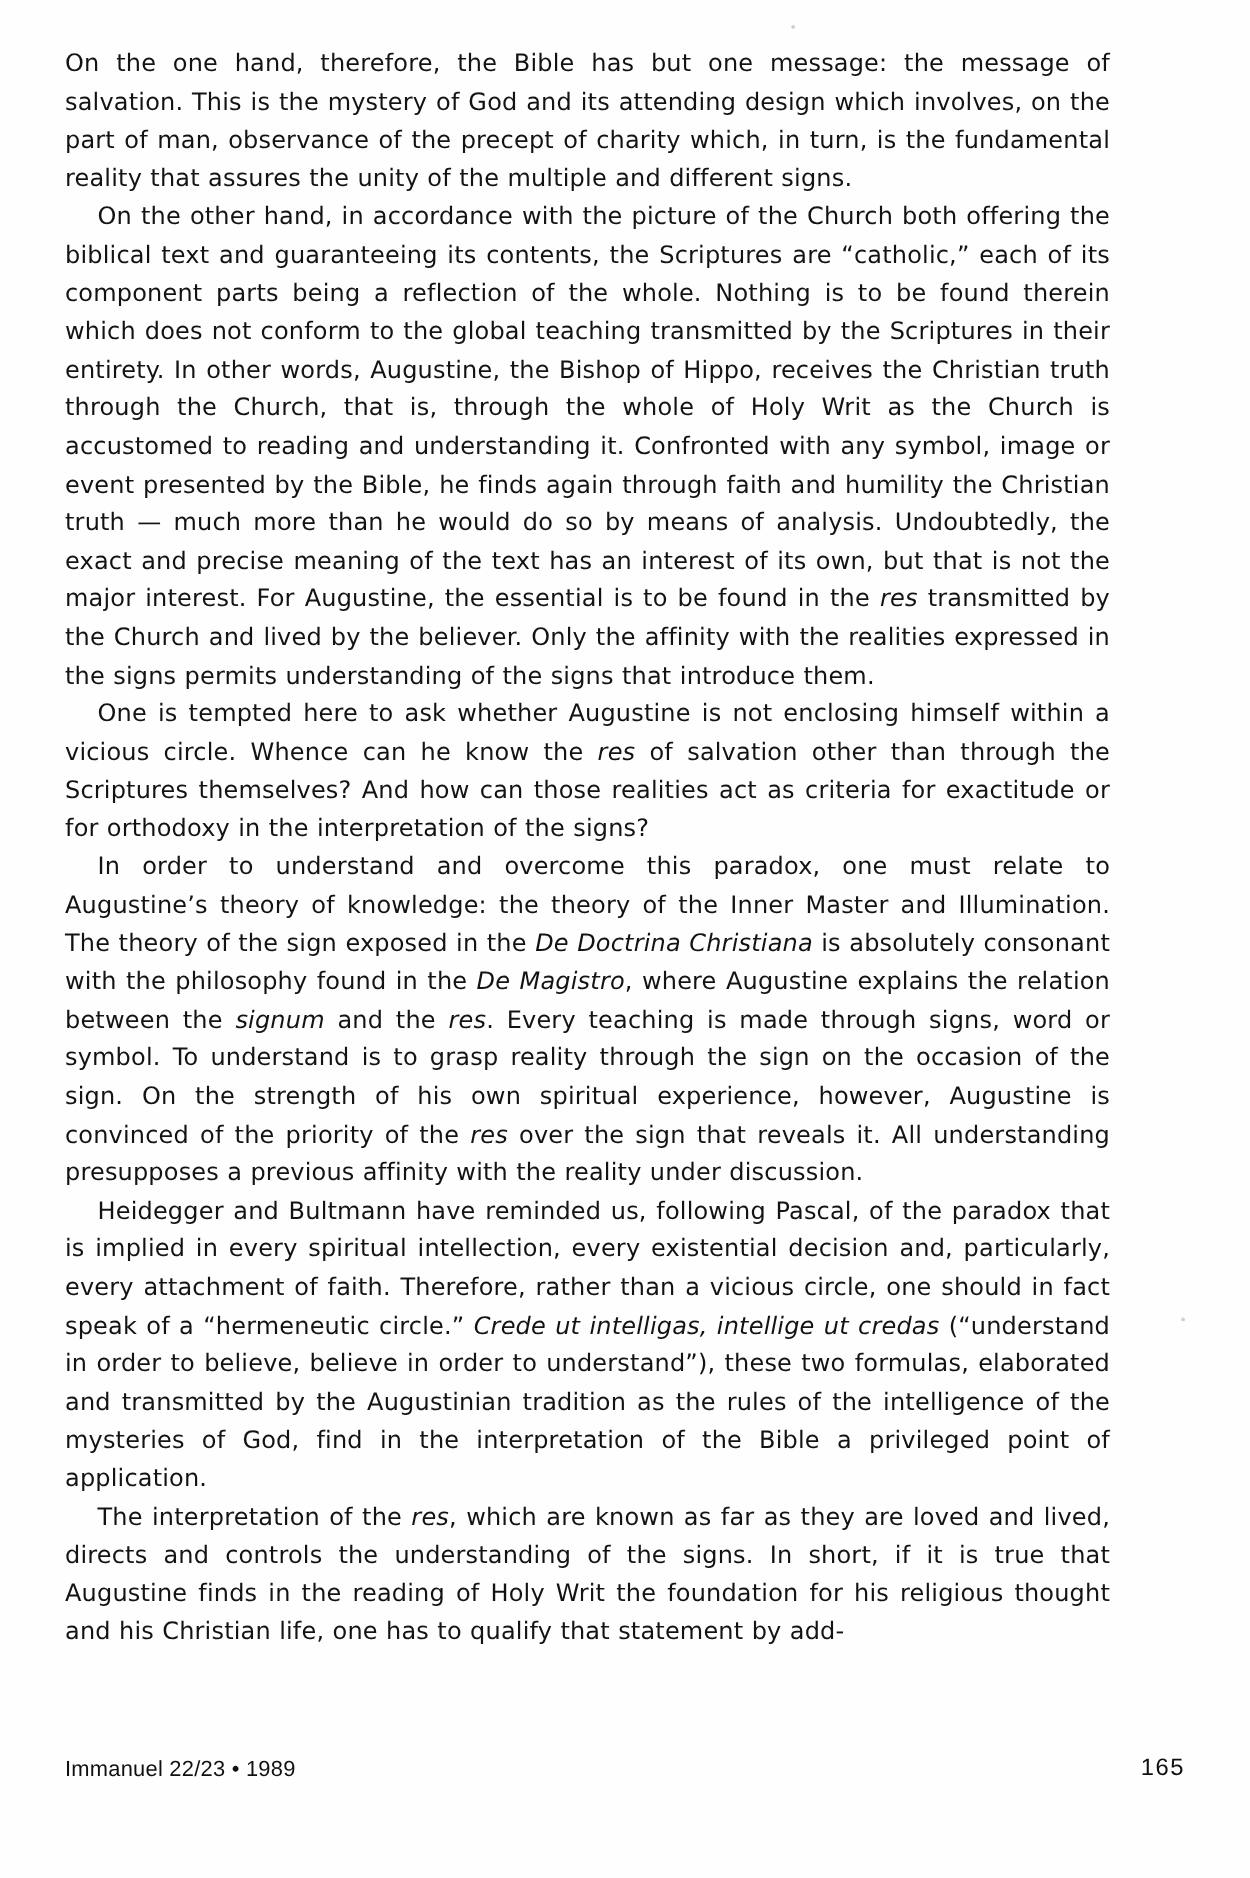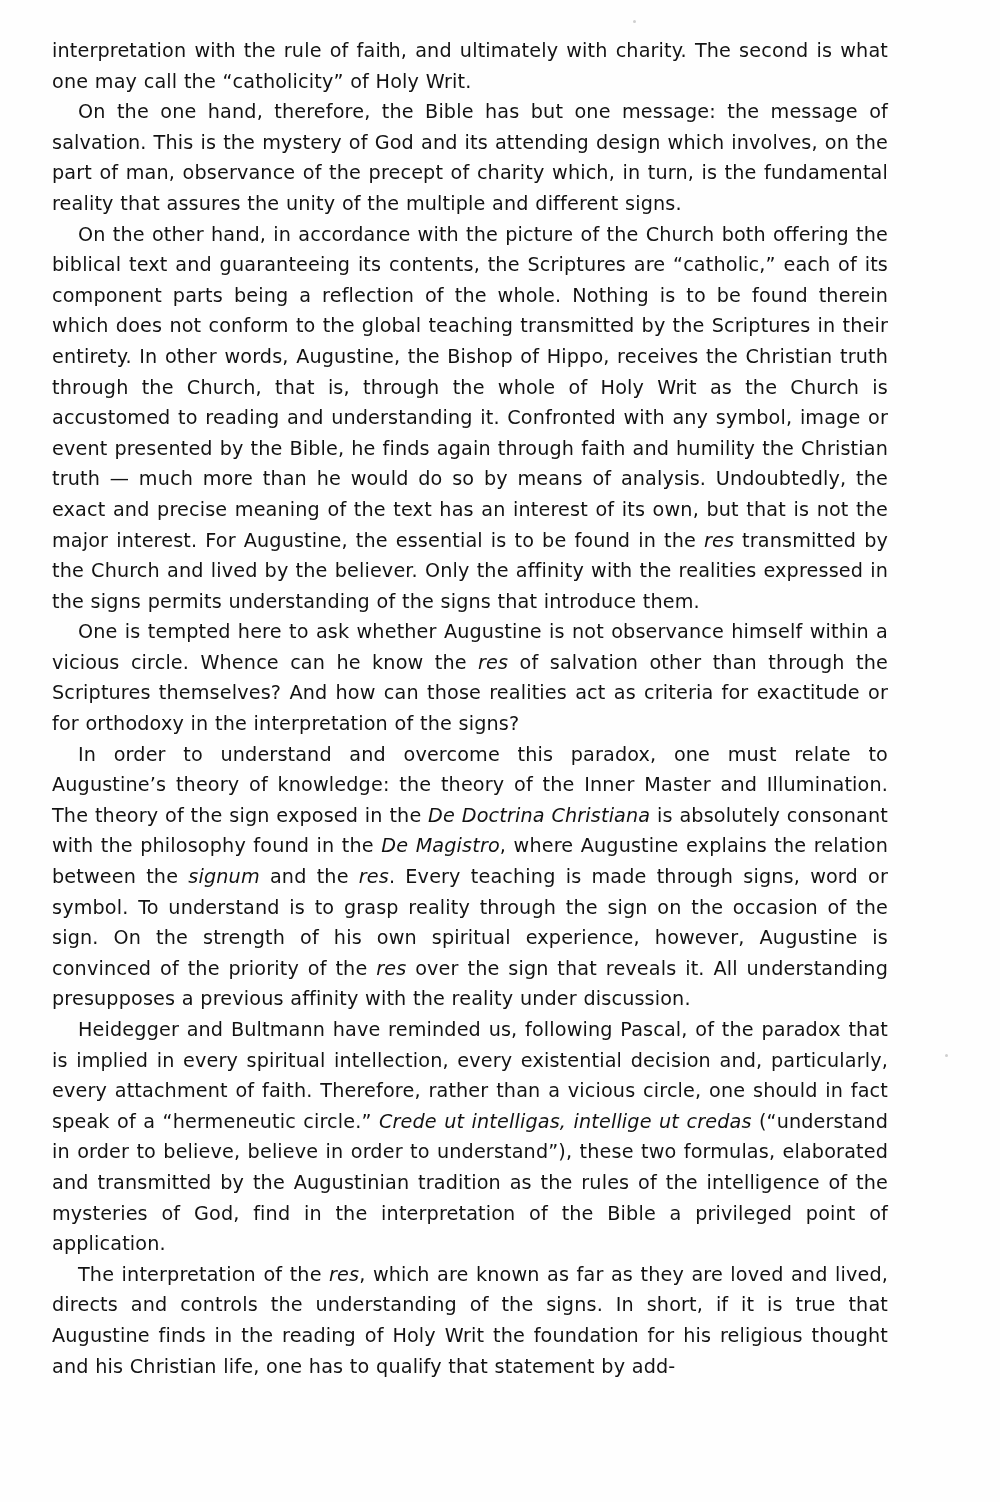--- a/index.html
+++ b/index.html
@@ -77,23 +77,26 @@
 </style>
 </head>
 <body>
 
 <div class="page">
 
   <div class="speck" style="left:633px; top:20px;"></div>
   <div class="speck" style="left:945px; top:1054px;"></div>
 
   <div class="body-text" id="body-text">
-      <p class="para"><span>interpretation with the rule of faith, and ultimately with charity. The second is what one may call the “catholicity” of Holy Writ.</span></p>
       <p class="para"><span>On the one hand, therefore, the Bible has but one message: the message of salvation. This is the mystery of God and its attending design which involves, on the part of man, observance of the precept of charity which, in turn, is the fundamental reality that assures the unity of the multiple and different signs.</span></p>
       <p class="para"><span>On the other hand, in accordance with the picture of the Church both offering the biblical text and guaranteeing its contents, the Scriptures are “catholic,” each of its component parts being a reflection of the whole. Nothing is to be found therein which does not conform to the global teaching transmitted by the Scriptures in their entirety. In other words, Augustine, the Bishop of Hippo, receives the Christian truth through the Church, that is, through the </span><b>whole</b><span> of Holy Writ as the Church is accustomed to reading and understanding it. Confronted with any symbol, image or event presented by the Bible, he </span><b>finds again</b><span> through faith and humility the Christian truth — much more than he would do so by means of analysis. Undoubtedly, the exact and precise meaning of the text has an interest of its own, but that is not the major interest. For Augustine, the essential is to be found in the </span><i>res</i><span> transmitted by the Church and lived by the believer. Only the affinity with the realities expressed in the signs permits understanding of the signs that introduce them.</span></p>
-      <p class="para"><span>One is tempted here to ask whether Augustine is not observance himself within a vicious circle. Whence can he know the </span><i>res</i><span> of salvation other than through the Scriptures themselves? And how can those realities act as criteria for exactitude or for orthodoxy in the interpretation of the signs?</span></p>
+      <p class="para"><span>One is tempted here to ask whether Augustine is not enclosing himself within a vicious circle. Whence can he know the </span><i>res</i><span> of salvation other than through the Scriptures themselves? And how can those realities act as criteria for exactitude or for orthodoxy in the interpretation of the signs?</span></p>
       <p class="para"><span>In order to understand and overcome this paradox, one must relate to Augustine’s theory of knowledge: the theory of the Inner Master and Illumination. The theory of the sign exposed in the </span><i>De Doctrina Christiana</i><span> is absolutely consonant with the philosophy found in the </span><i>De Magistro</i><span>, where Augustine explains the relation between the </span><i>signum</i><span> and the </span><i>res</i><span>. Every teaching is made through signs, word or symbol. To understand is to grasp reality through the sign on the occasion of the sign. On the strength of his own spiritual experience, however, Augustine is convinced of the priority of the </span><i>res</i><span> over the sign that reveals it. All understanding presupposes a previous affinity with the reality under discussion.</span></p>
       <p class="para"><span>Heidegger and Bultmann have reminded us, following Pascal, of the paradox that is implied in every spiritual intellection, every existential decision and, particularly, every attachment of faith. Therefore, rather than a vicious circle, one should in fact speak of a “hermeneutic circle.” </span><i>Crede ut intelligas, intellige ut credas</i><span> (“understand in order to believe, believe in order to understand”), these two formulas, elaborated and transmitted by the Augustinian tradition as the rules of the intelligence of the mysteries of God, find in the interpretation of the Bible a privileged point of application.</span></p>
       <p class="para"><span>The interpretation of the </span><i>res</i><span>, which are known as far as they are loved and lived, directs and controls the understanding of the signs. In short, if it is true that Augustine finds in the reading of Holy Writ the foundation for his religious thought and his Christian life, one has to qualify that statement by add-</span></p>
     </div>
 
+  <div class="footer">
+    <div class="footer-left">Immanuel 22/23 • 1989</div>
+    <div class="footer-right">165</div>
+  </div>
 
 </div>
 
 </body></html>

